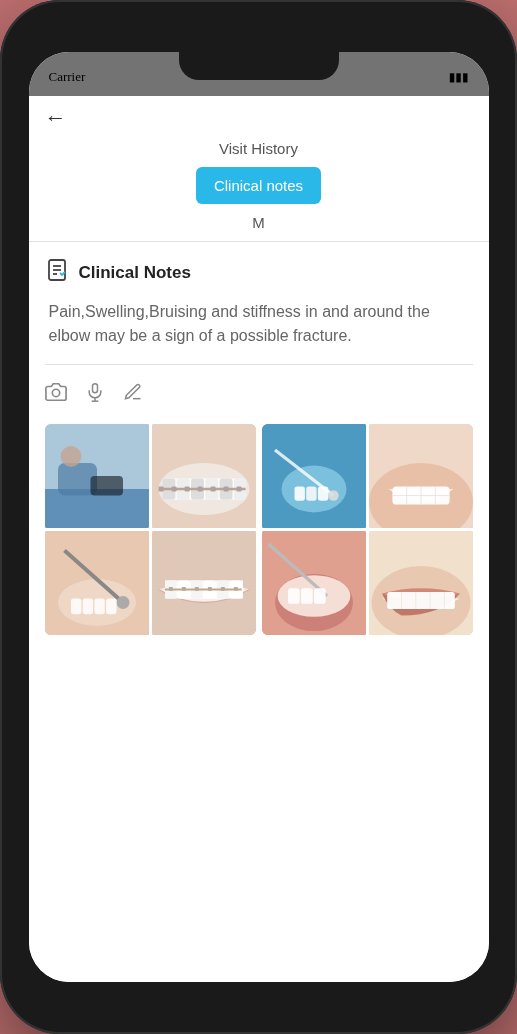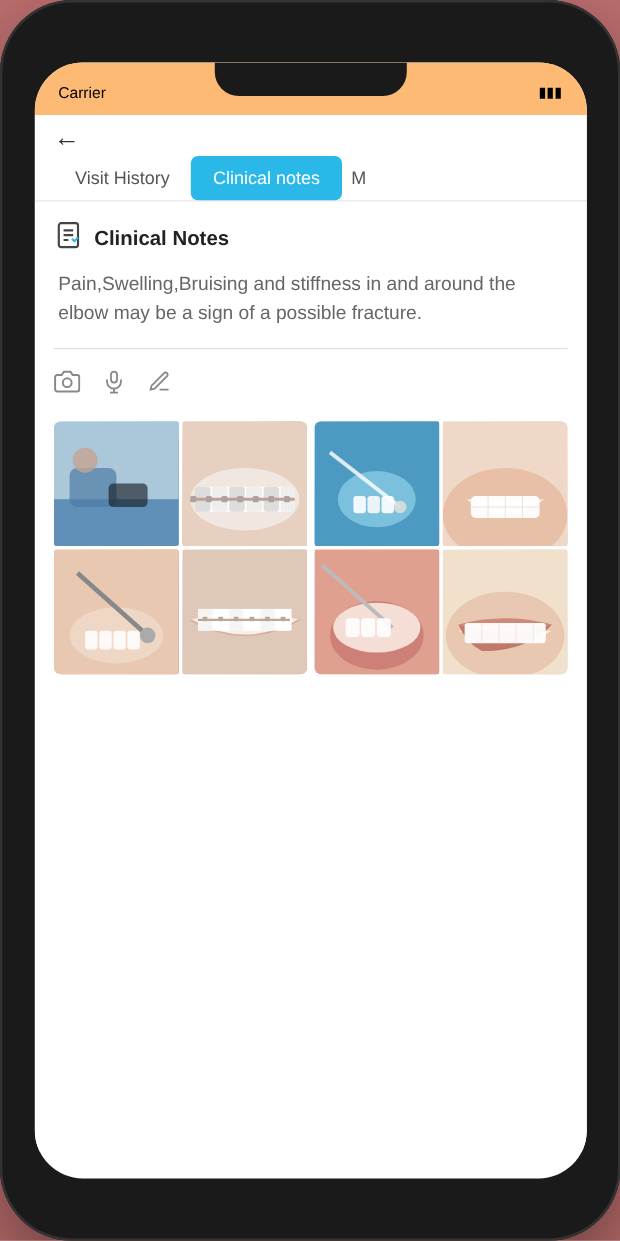--- a/index.html
+++ b/index.html
@@ -46,22 +46,23 @@
       border-radius: 0 0 20px 20px;
       z-index: 10;
     }
 
     
     .status-bar {
       display: flex;
       justify-content: space-between;
       align-items: center;
       padding: 10px 20px 4px 20px;
-      background: #fdba74;
+      background: #737373;
       height: 44px;
+      font-family: Liberation Serif, serif;
     }
 
     .status-carrier {
       font-size: 13px;
       font-weight: 500;
       color: #000;
     }
 
     .status-right {
       display: flex;
@@ -87,20 +88,21 @@
     }
 
     
     .tabs-bar {
       display: flex;
       align-items: center;
       padding: 4px 16px 0 16px;
       background: #fff;
       border-bottom: 1px solid #e0e0e0;
       overflow: hidden;
+      flex-direction: column;
     }
 
     .tab {
       padding: 10px 18px;
       font-size: 15px;
       cursor: pointer;
       border-radius: 4px;
       white-space: nowrap;
     }
 

